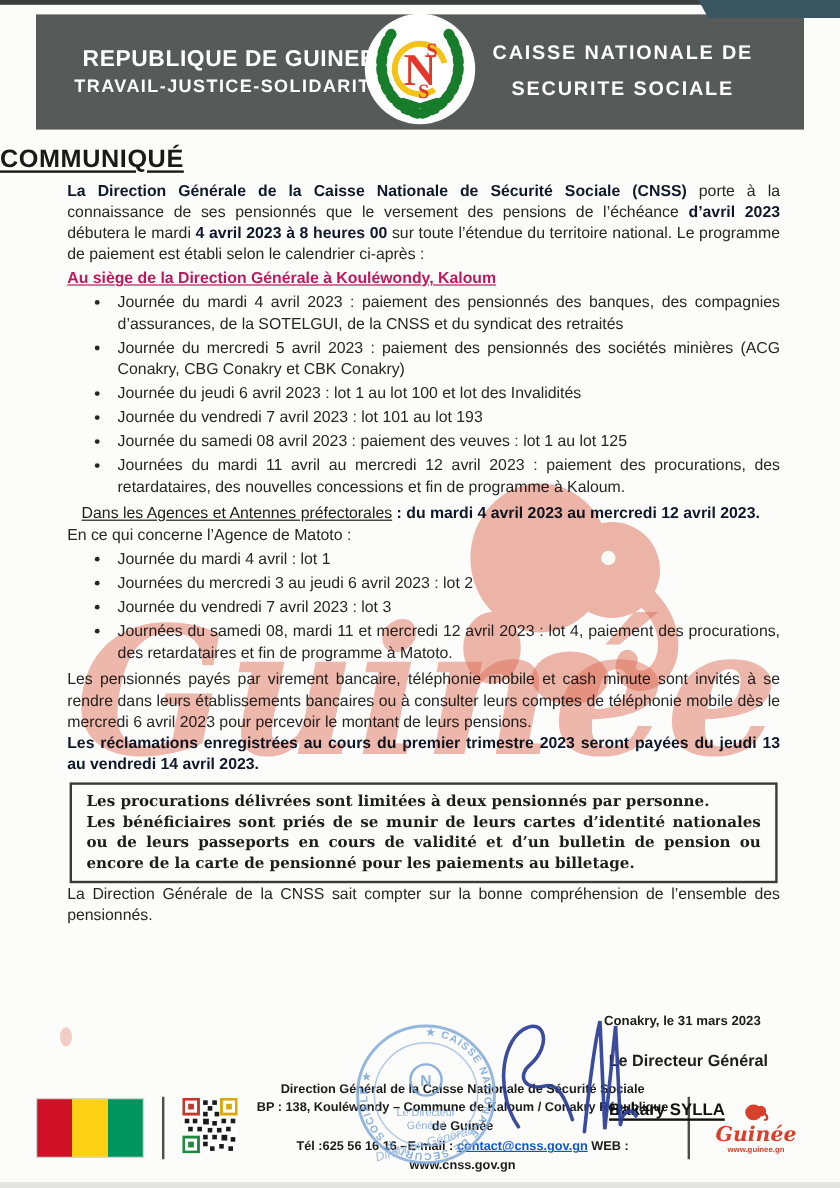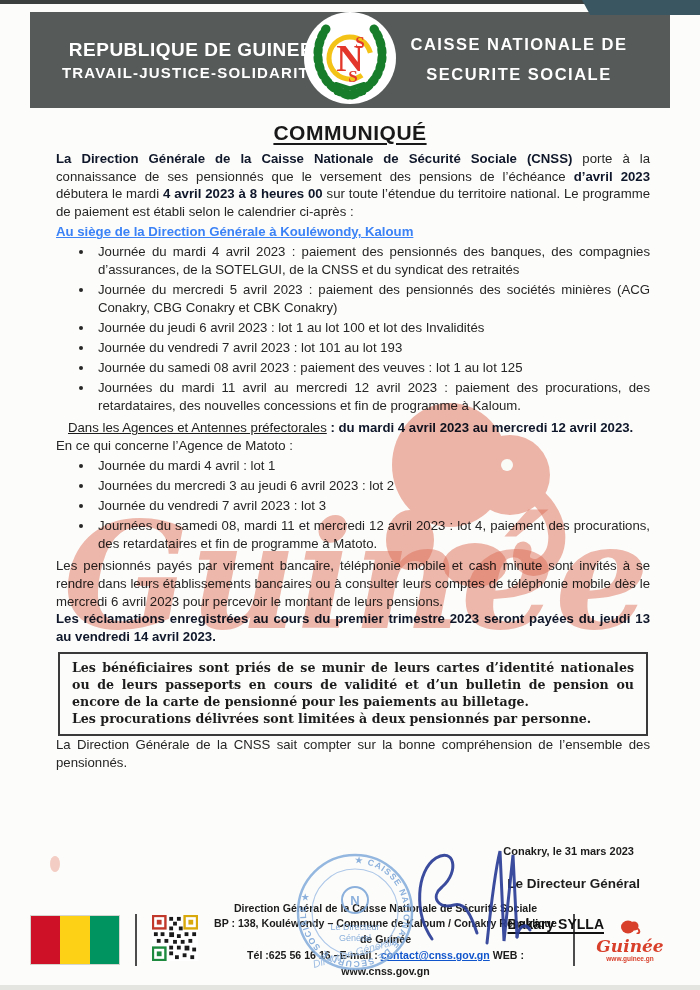--- a/index.html
+++ b/index.html
@@ -19,30 +19,30 @@
   .band{position:relative;margin:12px 30px 0 30px;height:96px;background:#565a58;
         display:flex;align-items:center;justify-content:space-between;padding:0 26px;box-sizing:border-box;z-index:2;}
   .band-left{text-align:center;color:#fff;width:270px;}
   .band-left .t1{font-size:19px;font-weight:bold;letter-spacing:.5px;}
   .band-left .t2{font-size:15px;font-weight:bold;letter-spacing:1.2px;margin-top:3px;}
   .band-right{text-align:center;color:#fff;width:250px;font-size:16.5px;font-weight:bold;
               letter-spacing:1.5px;line-height:1.8;}
   .emblem{position:absolute;left:50%;top:50%;transform:translate(-50%,-50%);}
 
   
-  .doc-title{text-align:center;margin-top:13px;font-size:21px;font-weight:800;letter-spacing:.5px;
+  .doc-title{text-align:left;margin-top:13px;font-size:21px;font-weight:800;letter-spacing:.5px;
              text-decoration:underline;text-underline-offset:3px;text-decoration-thickness:2px;color:#191919;position:relative;z-index:2;}
 
   
   .content{position:relative;margin:5px 50px 0 56px;font-size:13.2px;line-height:17.6px;
            text-align:justify;z-index:2;}
   .content p{margin:0;}
   .b{font-weight:bold;color:#0f172a;}
   .bu{font-weight:normal;text-decoration:underline;color:#1c1c1c;margin-left:12px;}
-  h3.sec{font-size:13.2px;margin:3px 0 2px 0;font-weight:bold;text-decoration:underline;color:#3b82f6;}
+  h3.sec{font-size:13.2px;margin:3px 0 2px 0;font-weight:bold;text-decoration:underline;color:#be185d;}
   ul.sched{margin:2px 0 5px 0;padding-left:38px;}
   ul.sched li{margin:2.5px 0;padding-left:4px;}
   .mt10{margin-top:10px;}
 
   
   .notice{margin:7px 2px 0 2px;border:2px solid #3a3a3a;padding:5px 12px 7px 12px;
           font-family:"DejaVu Serif","Liberation Serif",serif;font-weight:bold;
           font-size:12.6px;line-height:17px;color:#1d1d1d;text-align:justify;}
   .notice p{margin:0;}
 
@@ -127,22 +127,22 @@
         <li><span>Journées du mercredi 3 au jeudi 6 avril 2023 : lot 2</span></li>
         <li><span>Journée du vendredi 7 avril 2023 : lot 3</span></li>
         <li><span>Journées du samedi 08, mardi 11 et mercredi 12 avril 2023 : lot 4, paiement des procurations, des retardataires et fin de programme à Matoto.</span></li>
       </ul>
 
     <p class="mt10">Les pensionnés payés par virement bancaire, téléphonie mobile et cash minute sont invités à se rendre dans leurs établissements bancaires ou à consulter leurs comptes de téléphonie mobile dès le mercredi 6 avril 2023 pour percevoir le montant de leurs pensions.</p>
     <p class="b">Les réclamations enregistrées au cours du premier trimestre 2023 seront payées du jeudi 13 au vendredi 14 avril 2023.</p>
 
     <div class="notice">
 
-    <p><span>Les bénéficiaires sont priés de se munir de leurs cartes d’identité nationales ou de leurs passeports en cours de validité et d’un bulletin de pension ou encore de la carte de pensionné pour les paiements au billetage.</span></p>
-        <p><span>Les procurations délivrées sont limitées à deux pensionnés par personne.</span></p>
+    <p><span>Les procurations délivrées sont limitées à deux pensionnés par personne.</span></p>
+        <p><span>Les bénéficiaires sont priés de se munir de leurs cartes d’identité nationales ou de leurs passeports en cours de validité et d’un bulletin de pension ou encore de la carte de pensionné pour les paiements au billetage.</span></p>
       </div>
 
     <p class="mt10">La Direction Générale de la CNSS sait compter sur la bonne compréhension de l’ensemble des pensionnés.</p>
   </div>
 
   <div class="watermark">
     <svg width="595" height="290" viewBox="0 0 595 290">
       <g fill="#df6f58" opacity="0.5">
         <ellipse cx="395" cy="75" rx="58" ry="62"></ellipse>
         <circle cx="455" cy="85" r="40"></circle>

